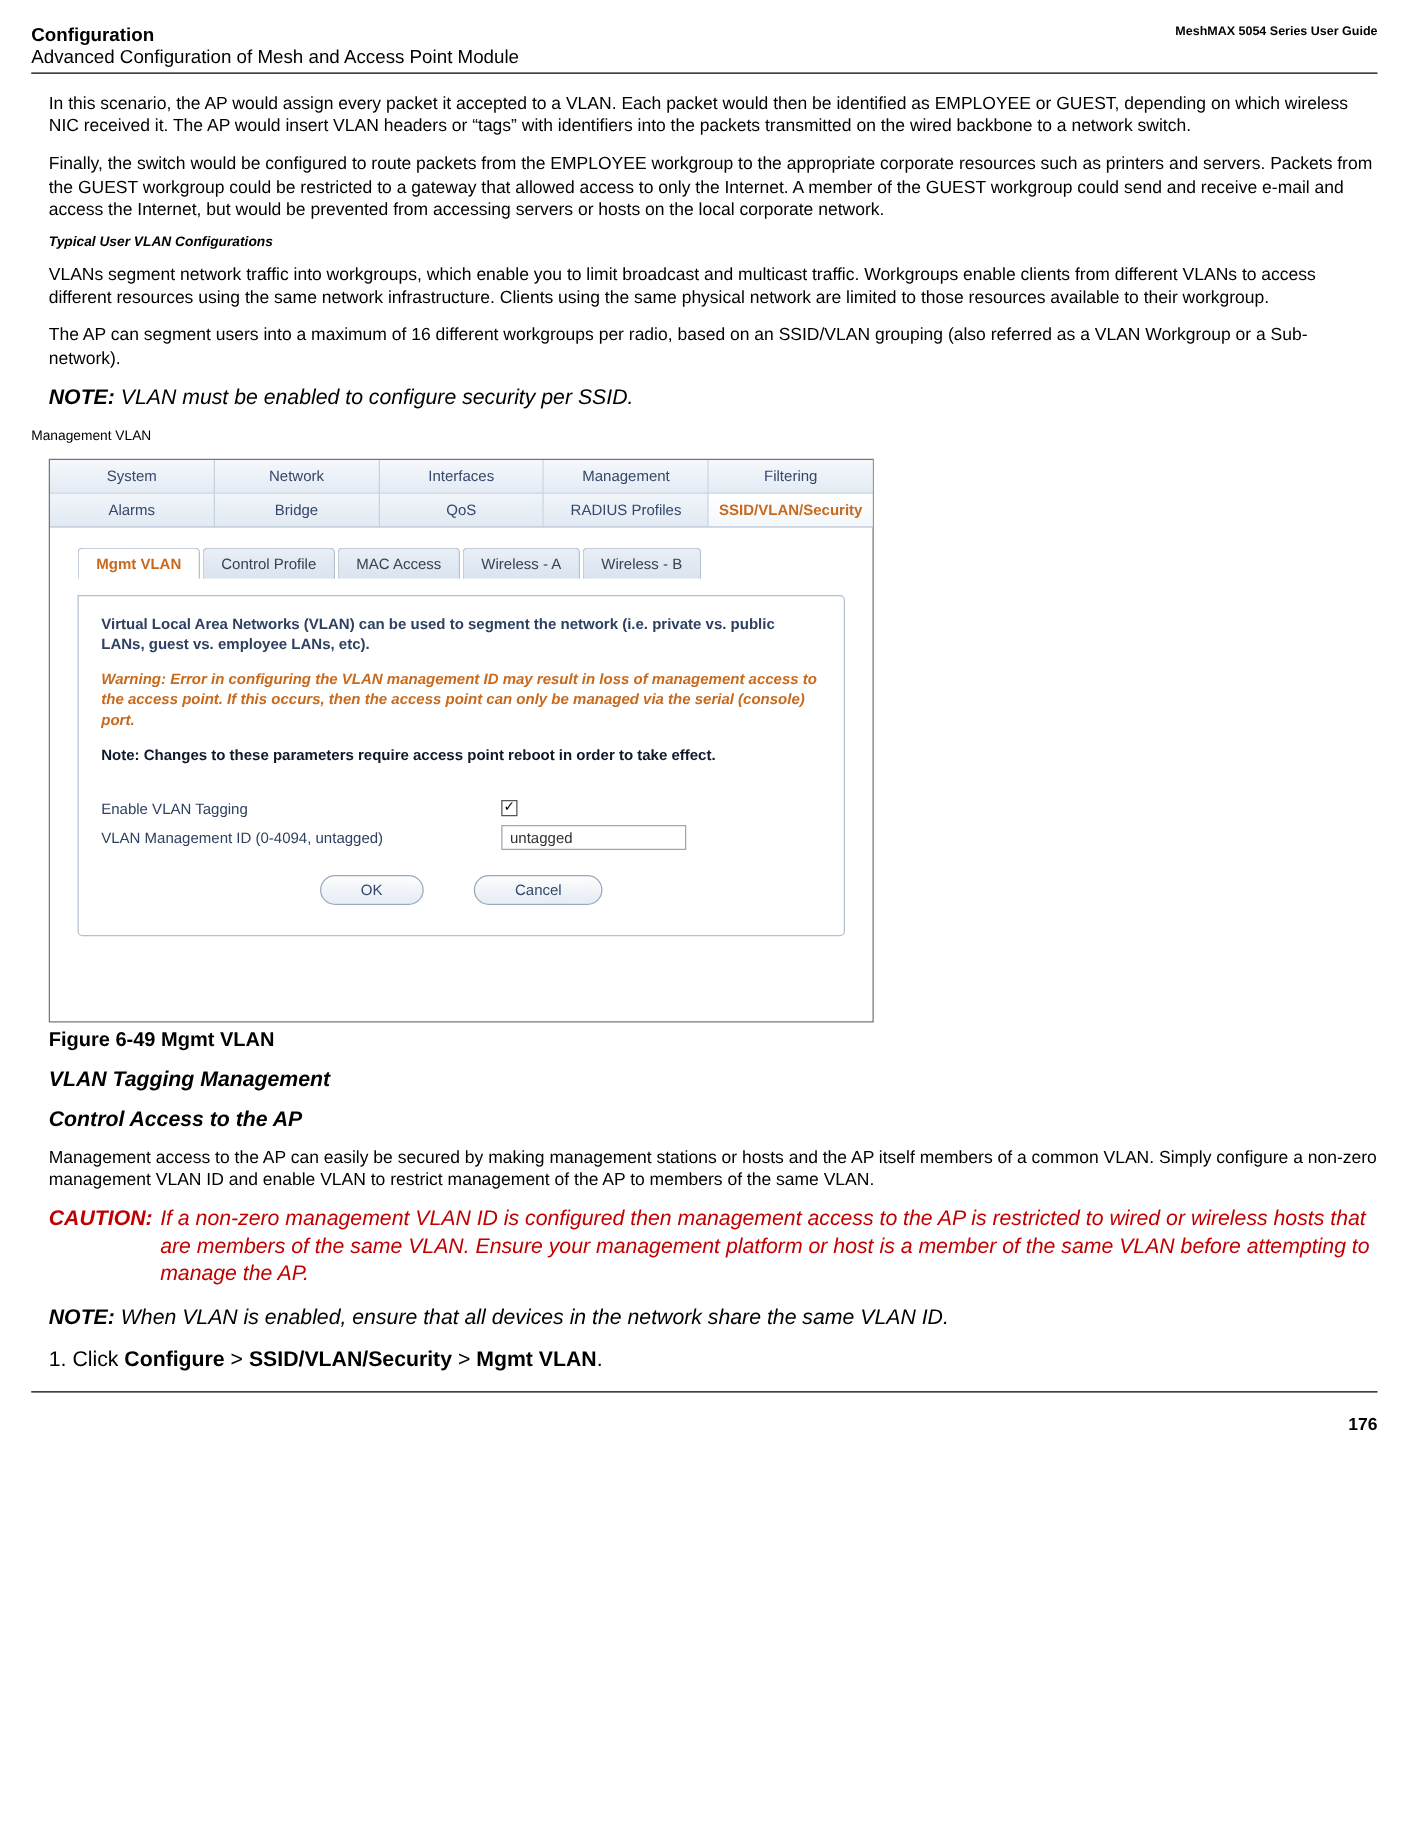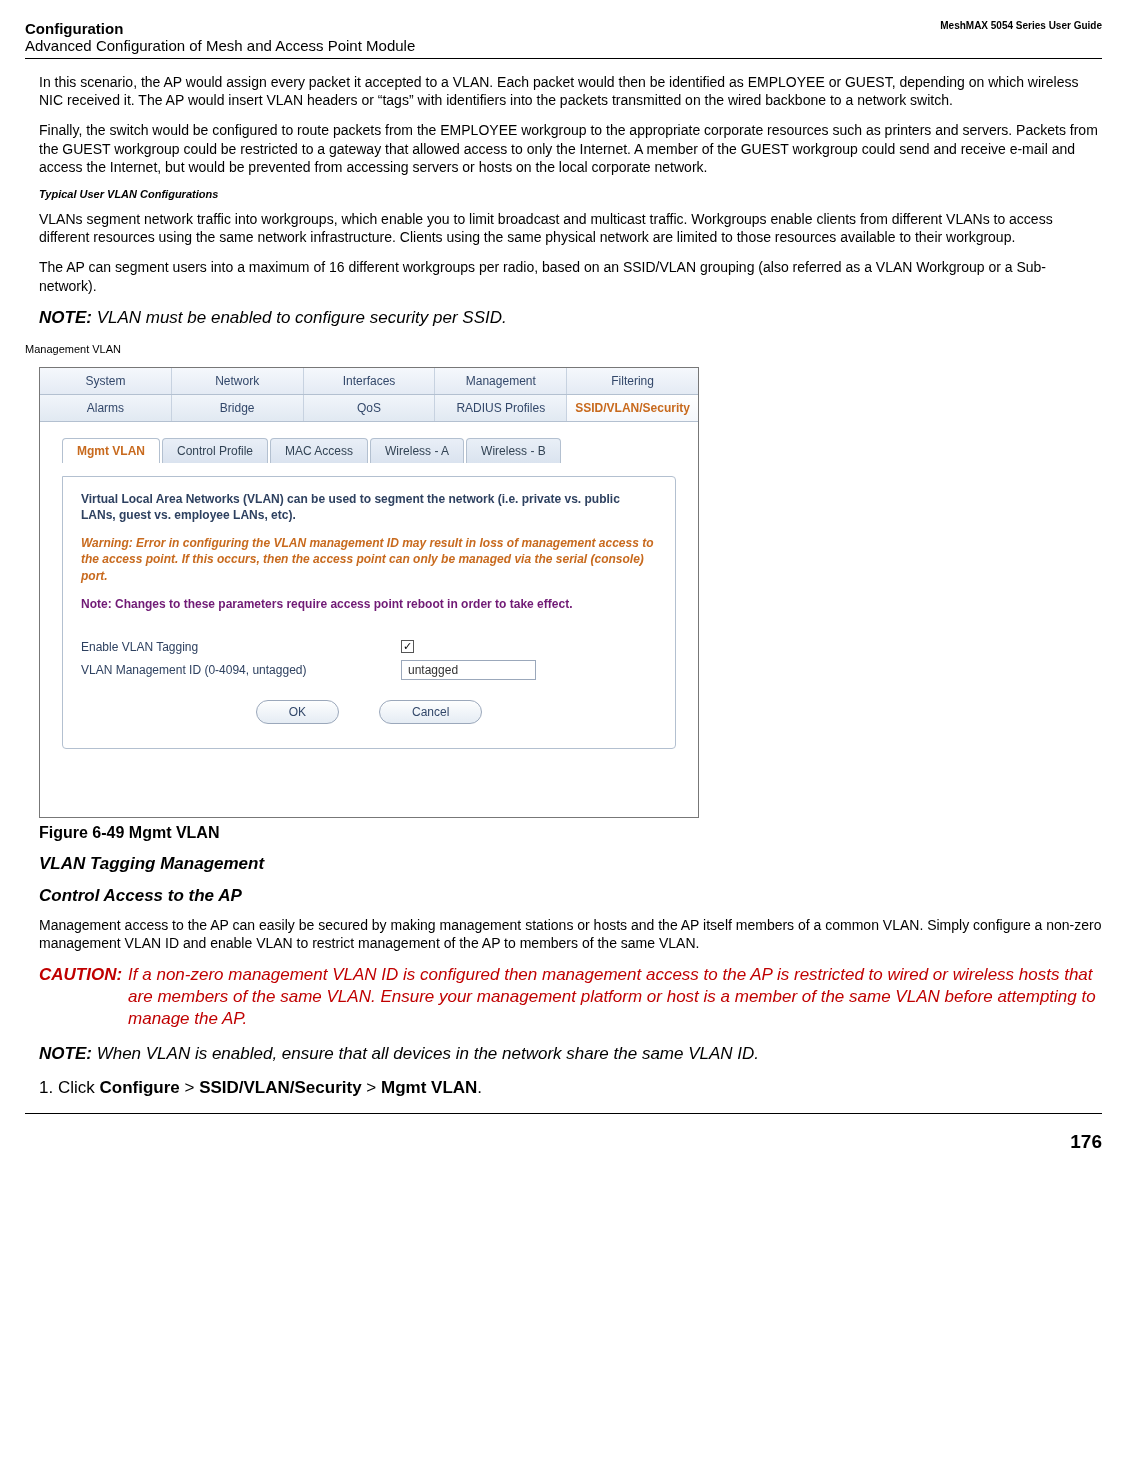--- a/index.html
+++ b/index.html
@@ -102,21 +102,21 @@
     }
     .num-item {
       font-size: 17px;
       line-height: 1.3;
       margin-left: 14px;
       margin-bottom: 14px;
     }
     .num-item .b { font-weight: bold; }
     .page-num {
       text-align: right;
-      font-size: 19px;
+      font-size: 14px;
       font-weight: bold;
       margin-top: 17px;
     }
 
     
     .shot {
       width: 660px;
       border: 1px solid #777;
       margin-left: 14px;
       font-family: Tahoma, Verdana, sans-serif;
@@ -197,21 +197,21 @@
     }
     .warn {
       color: #c86a1e;
       font-weight: bold;
       font-style: italic;
       font-size: 12px;
       margin-bottom: 12px;
       line-height: 1.35;
     }
     .desc2 {
-      color: #701a75;
+      color: #0f172a;
       font-weight: bold;
       font-size: 12px;
       margin-bottom: 28px;
       line-height: 1.35;
     }
     .form-row {
       display: flex;
       align-items: center;
       margin-bottom: 6px;
       color: #2e4160;
@@ -227,21 +227,21 @@
       background: #fff;
       font-size: 11px;
       line-height: 1;
       color: #000;
     }
     .txtinput {
       border: 1px solid #9ba8bb;
       background: #fff;
       padding: 2px 6px;
       font-size: 12px;
-      width: 135px;
+      width: 148px;
       color: #333;
     }
     .btnrow {
       display: flex;
       justify-content: center;
       gap: 40px;
       margin-top: 20px;
       margin-bottom: 6px;
     }
     .pillbtn {

